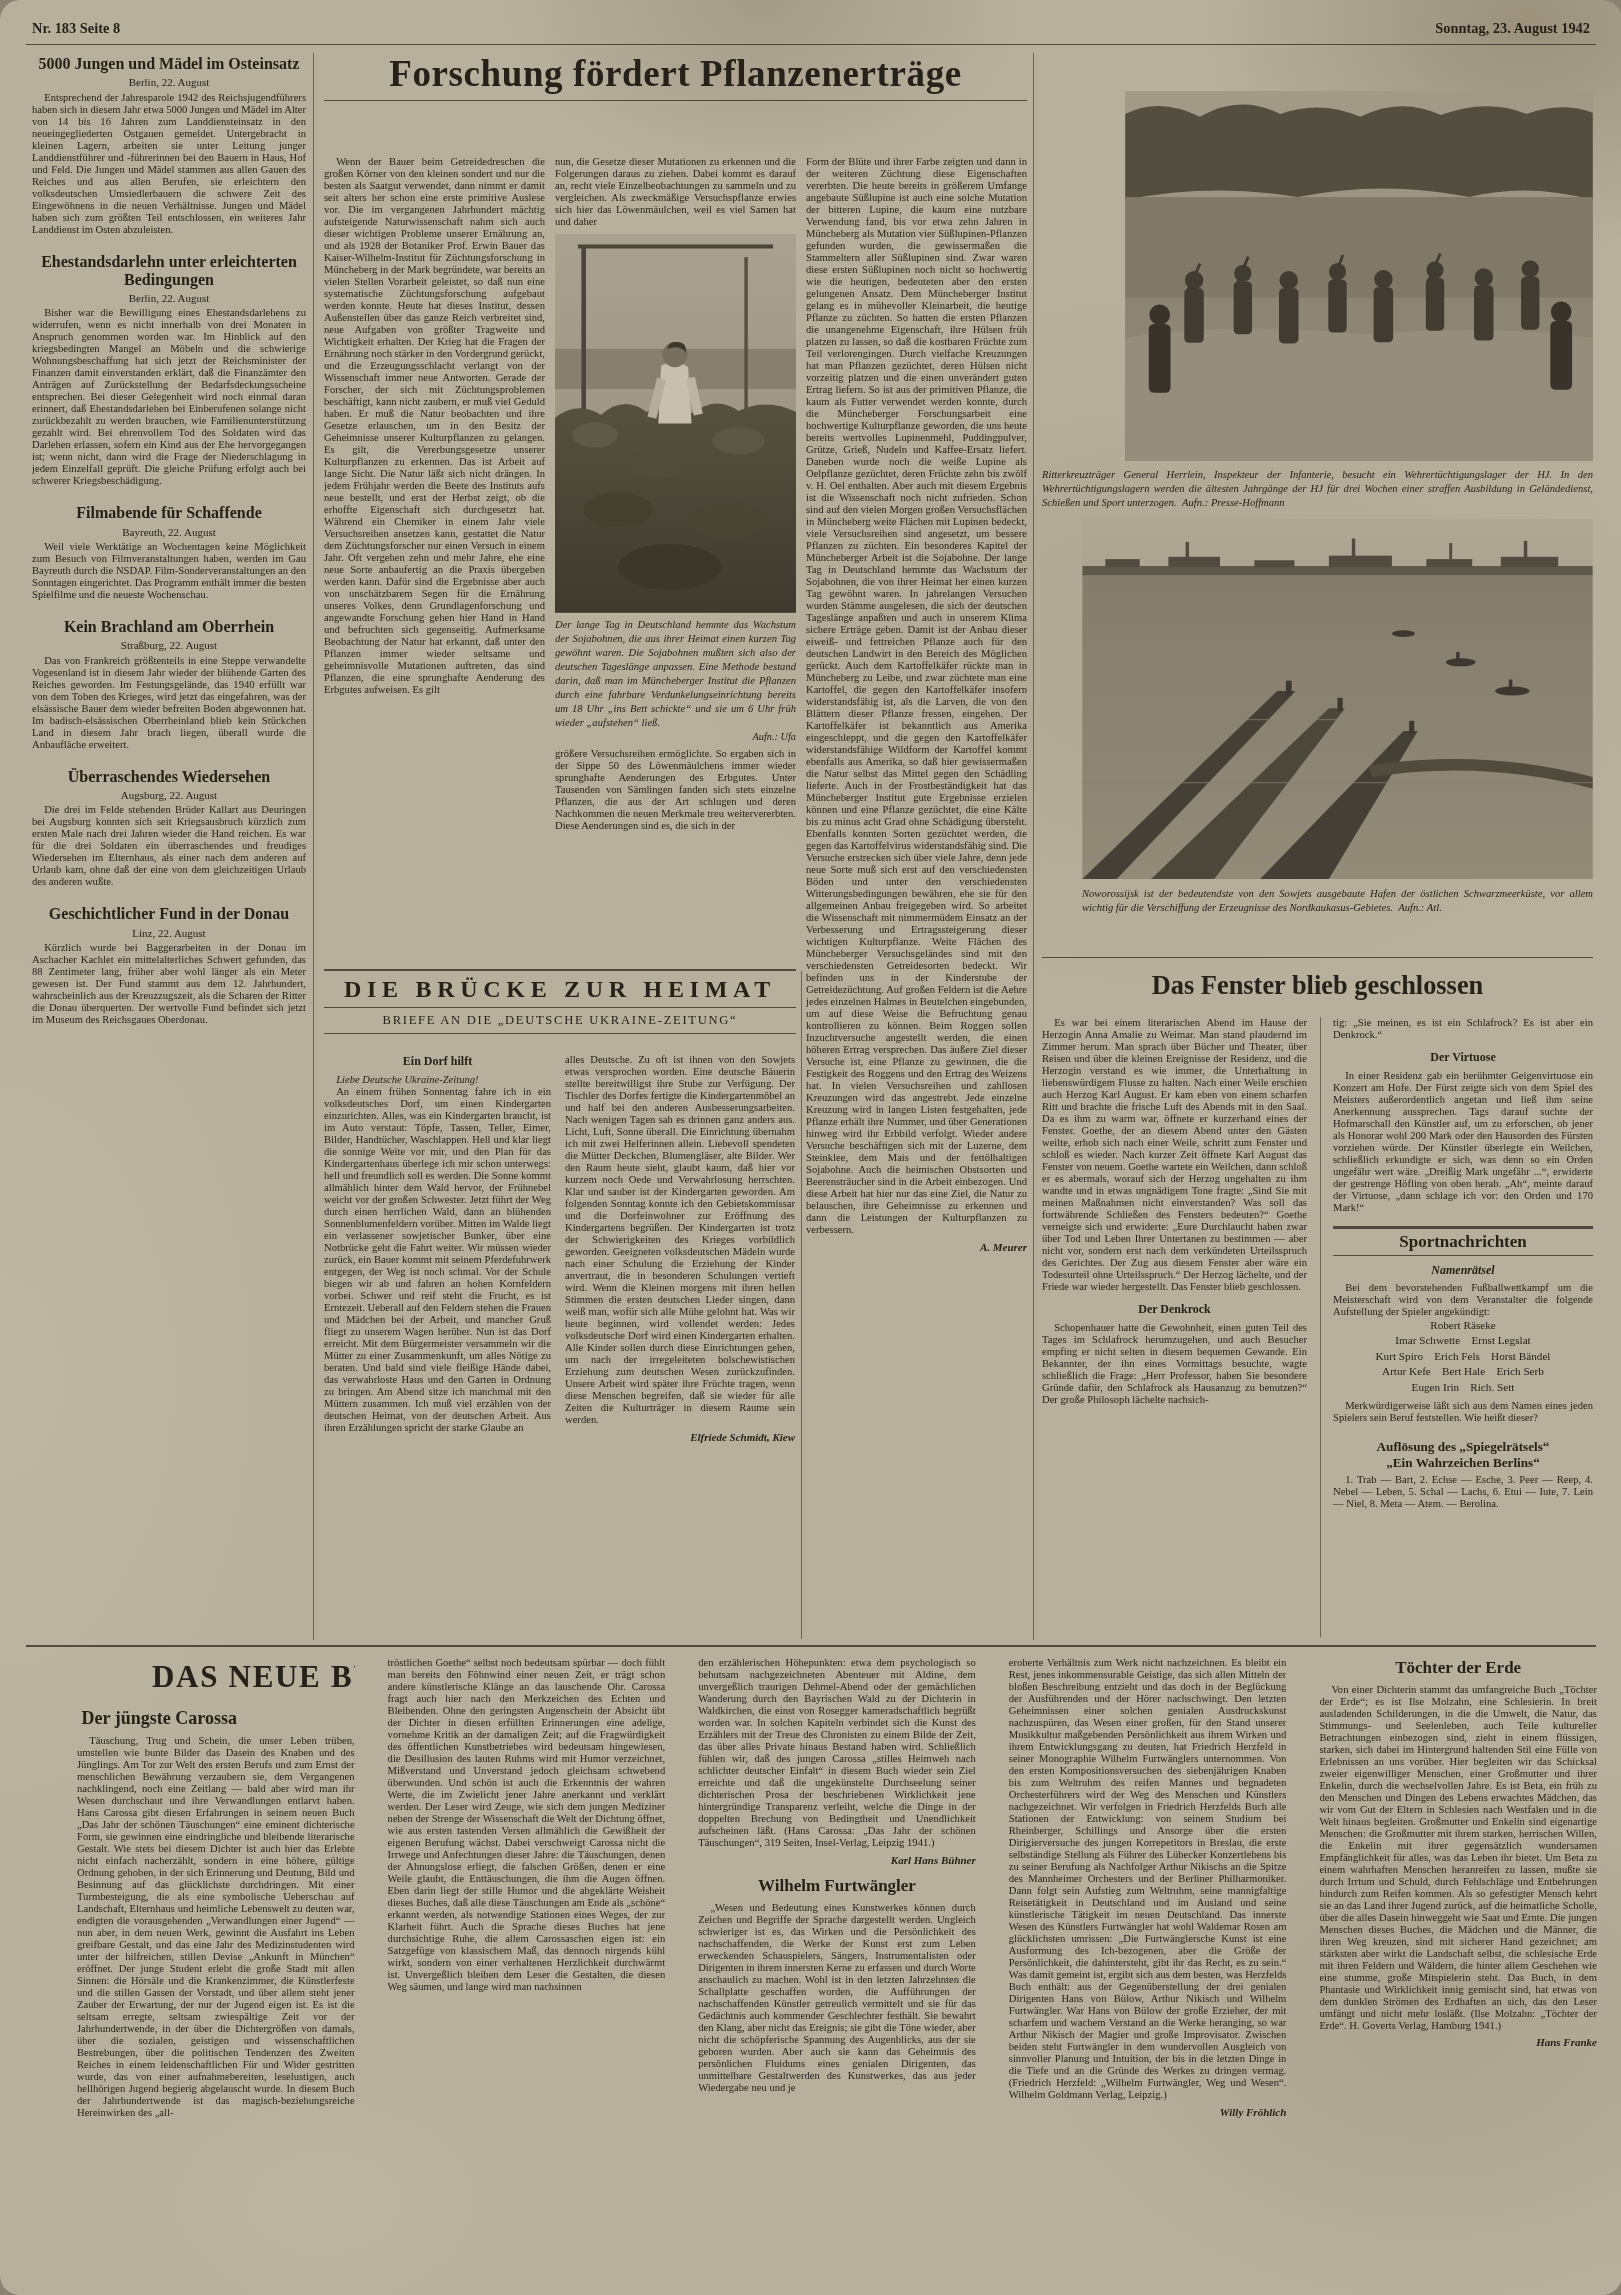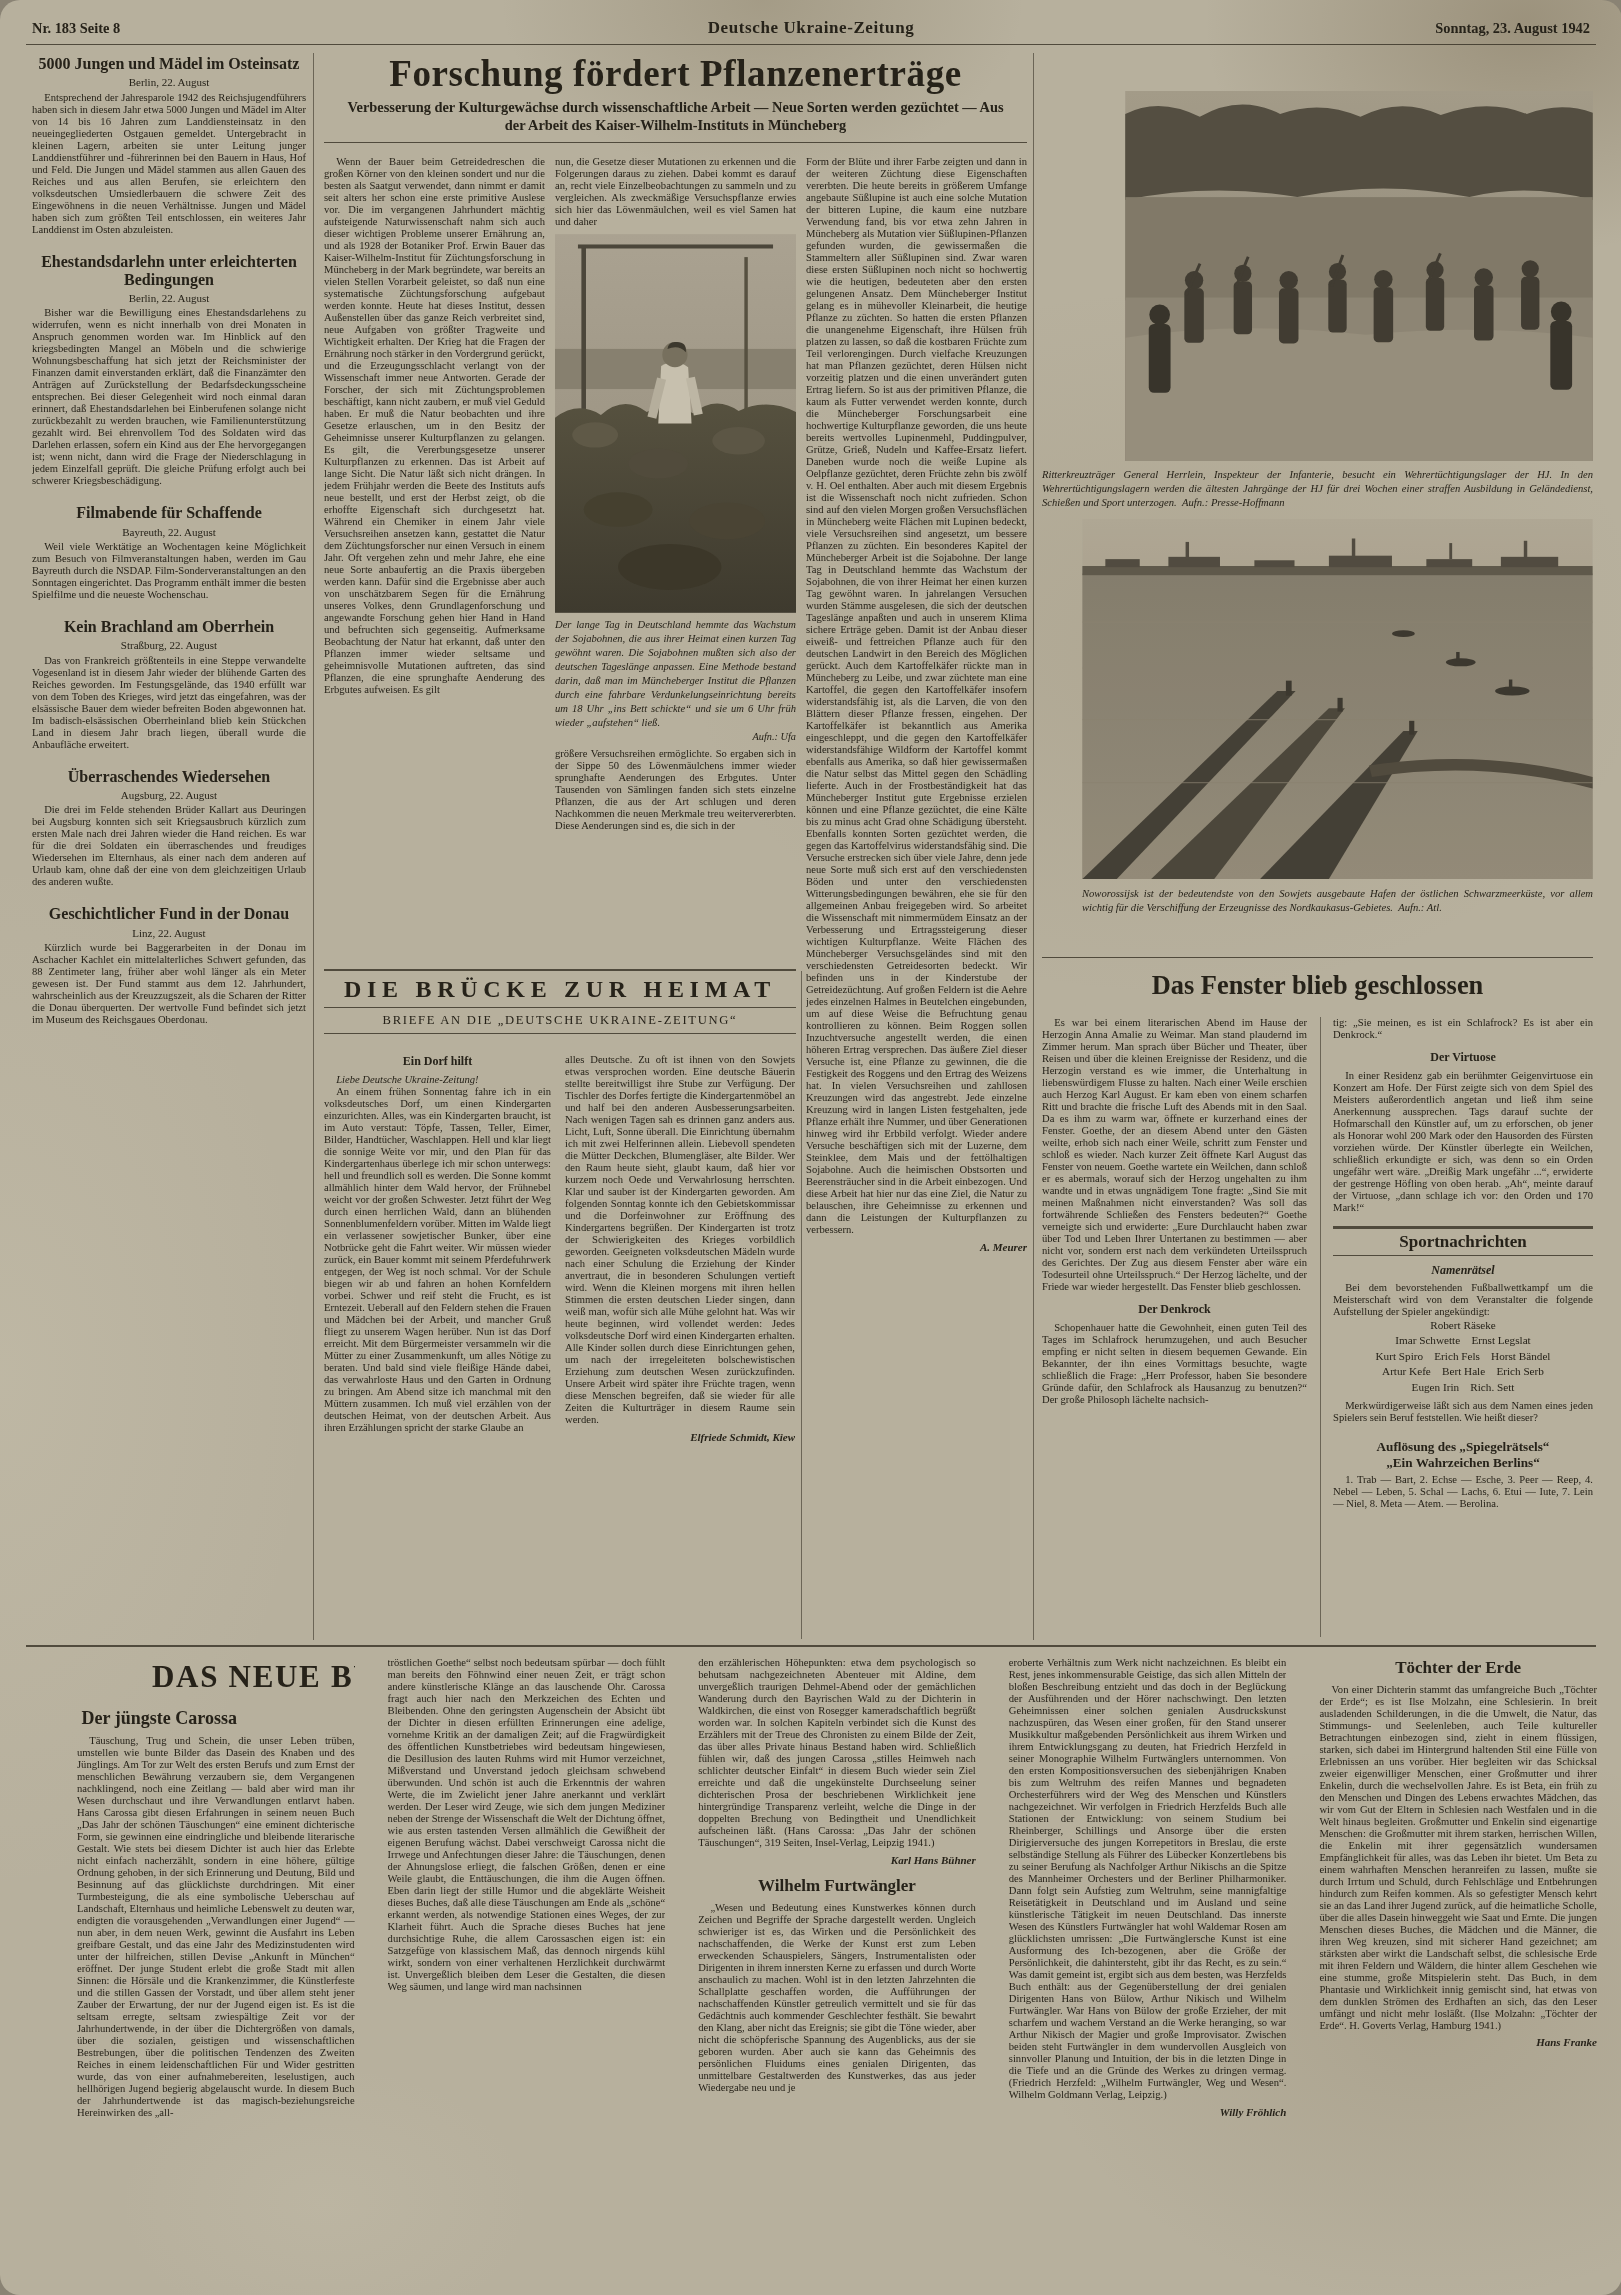--- a/index.html
+++ b/index.html
@@ -59,23 +59,20 @@
   svg{display:block;}
 </style>
 </head>
 <body>
 
 <div class="page">
 
   <div class="abs" style="left:32px;top:19.5px;">
     <span class="pageinfo">Nr. 183   Seite 8</span>
   </div>
-  <div class="abs masthead" style="left:0;right:0;top:18.4px;">
-    <span>Deutsche Ukraine-Zeitung</span>
-  </div>
   <div class="abs" style="right:32px;top:19.5px;">
     <span class="dateinfo">Sonntag, 23. August 1942</span>
   </div>
   <div class="abs rule-h" style="left:26px;top:44px;width:1570px;"></div>
 
   <div class="abs rule-v" style="left:313px;top:53px;height:1587px;"></div>
   <div class="abs rule-v" style="left:1033px;top:53px;height:1587px;"></div>
   <div class="abs rule-v" style="left:801px;top:971px;height:668px;"></div>
   <div class="abs rule-v" style="left:1320px;top:1017px;height:620px;"></div>
 
@@ -107,21 +104,20 @@
     </div>
     <div class="article">
       <h3 class="art-head">Geschichtlicher Fund in der Donau</h3>
       <div class="dateline">Linz, 22. August</div>
       <p class="body-text">Kürzlich wurde bei Baggerarbeiten in der Donau im Aschacher Kachlet ein mittelalterliches Schwert gefunden, das 88 Zentimeter lang, früher aber wohl länger als ein Meter gewesen ist. Der Fund stammt aus dem 12. Jahrhundert, wahrscheinlich aus der Kreuzzugszeit, als die Scharen der Ritter die Donau überquerten. Der wertvolle Fund befindet sich jetzt im Museum des Reichsgaues Oberdonau.</p>
     </div>
   </div>
 
   <div class="abs" style="left:324px;top:55px;width:703px;">
     <h1 class="main-headline">Forschung fördert Pflanzenerträge</h1>
-    <h2 class="main-subhead">Verbesserung der Kulturgewächse durch wissenschaftliche Arbeit — Neue Sorten werden gezüchtet — Aus der Arbeit des Kaiser-Wilhelm-Instituts in Müncheberg</h2>
     <div class="rule-h" style="margin-top:8px;height:0.9px;"></div>
   </div>
 
   <div class="abs col-clip" style="left:324px;top:156px;width:221px;height:804px;">
     <p class="body-text">Wenn der Bauer beim Getreidedreschen die großen Körner von den kleinen sondert und nur die besten als Saatgut verwendet, dann nimmt er damit seit alters her schon eine erste primitive Auslese vor. Die im vergangenen Jahrhundert mächtig aufsteigende Naturwissenschaft nahm sich auch dieser wichtigen Probleme unserer Ernährung an, und als 1928 der Botaniker Prof. Erwin Bauer das Kaiser-Wilhelm-Institut für Züchtungsforschung in Müncheberg in der Mark begründete, war bereits an vielen Stellen Vorarbeit geleistet, so daß nun eine systematische Züchtungsforschung aufgebaut werden konnte. Heute hat dieses Institut, dessen Außenstellen über das ganze Reich verbreitet sind, neue Aufgaben von größter Tragweite und Wichtigkeit erhalten. Der Krieg hat die Fragen der Ernährung noch stärker in den Vordergrund gerückt, und die Erzeugungsschlacht verlangt von der Wissenschaft immer neue Antworten. Gerade der Forscher, der sich mit Züchtungsproblemen beschäftigt, kann nicht zaubern, er muß viel Geduld haben. Er muß die Natur beobachten und ihre Gesetze erlauschen, um in den Besitz der Geheimnisse unserer Kulturpflanzen zu gelangen. Es gilt, die Vererbungsgesetze unserer Kulturpflanzen zu erkennen. Das ist Arbeit auf lange Sicht. Die Natur läßt sich nicht drängen. In jedem Frühjahr werden die Beete des Instituts aufs neue bestellt, und erst der Herbst zeigt, ob die erhoffte Eigenschaft sich durchgesetzt hat. Während ein Chemiker in einem Jahr viele Versuchsreihen ansetzen kann, gestattet die Natur dem Züchtungsforscher nur einen Versuch in einem Jahr. Oft vergehen zehn und mehr Jahre, ehe eine neue Sorte anbaufertig an die Praxis übergeben werden kann. Dafür sind die Ergebnisse aber auch von unschätzbarem Segen für die Ernährung unseres Volkes, denn Grundlagenforschung und angewandte Forschung gehen hier Hand in Hand und befruchten sich gegenseitig. Aufmerksame Beobachtung der Natur hat erkannt, daß unter den Pflanzen immer wieder seltsame und geheimnisvolle Mutationen auftreten, das sind Pflanzen, die eine sprunghafte Aenderung des Erbgutes aufweisen. Es gilt</p>
   </div>
 
   <div class="abs col-clip" style="left:555px;top:156px;width:241px;height:804px;">
     <p class="body-text cont">nun, die Gesetze dieser Mutationen zu erkennen und die Folgerungen daraus zu ziehen. Dabei kommt es darauf an, recht viele Einzelbeobachtungen zu sammeln und zu vergleichen. Als zweckmäßige Versuchspflanze erwies sich hier das Löwenmäulchen, weil es viel Samen hat und daher</p>
     <div style="margin:5.7px 0 5.7px 0;">

